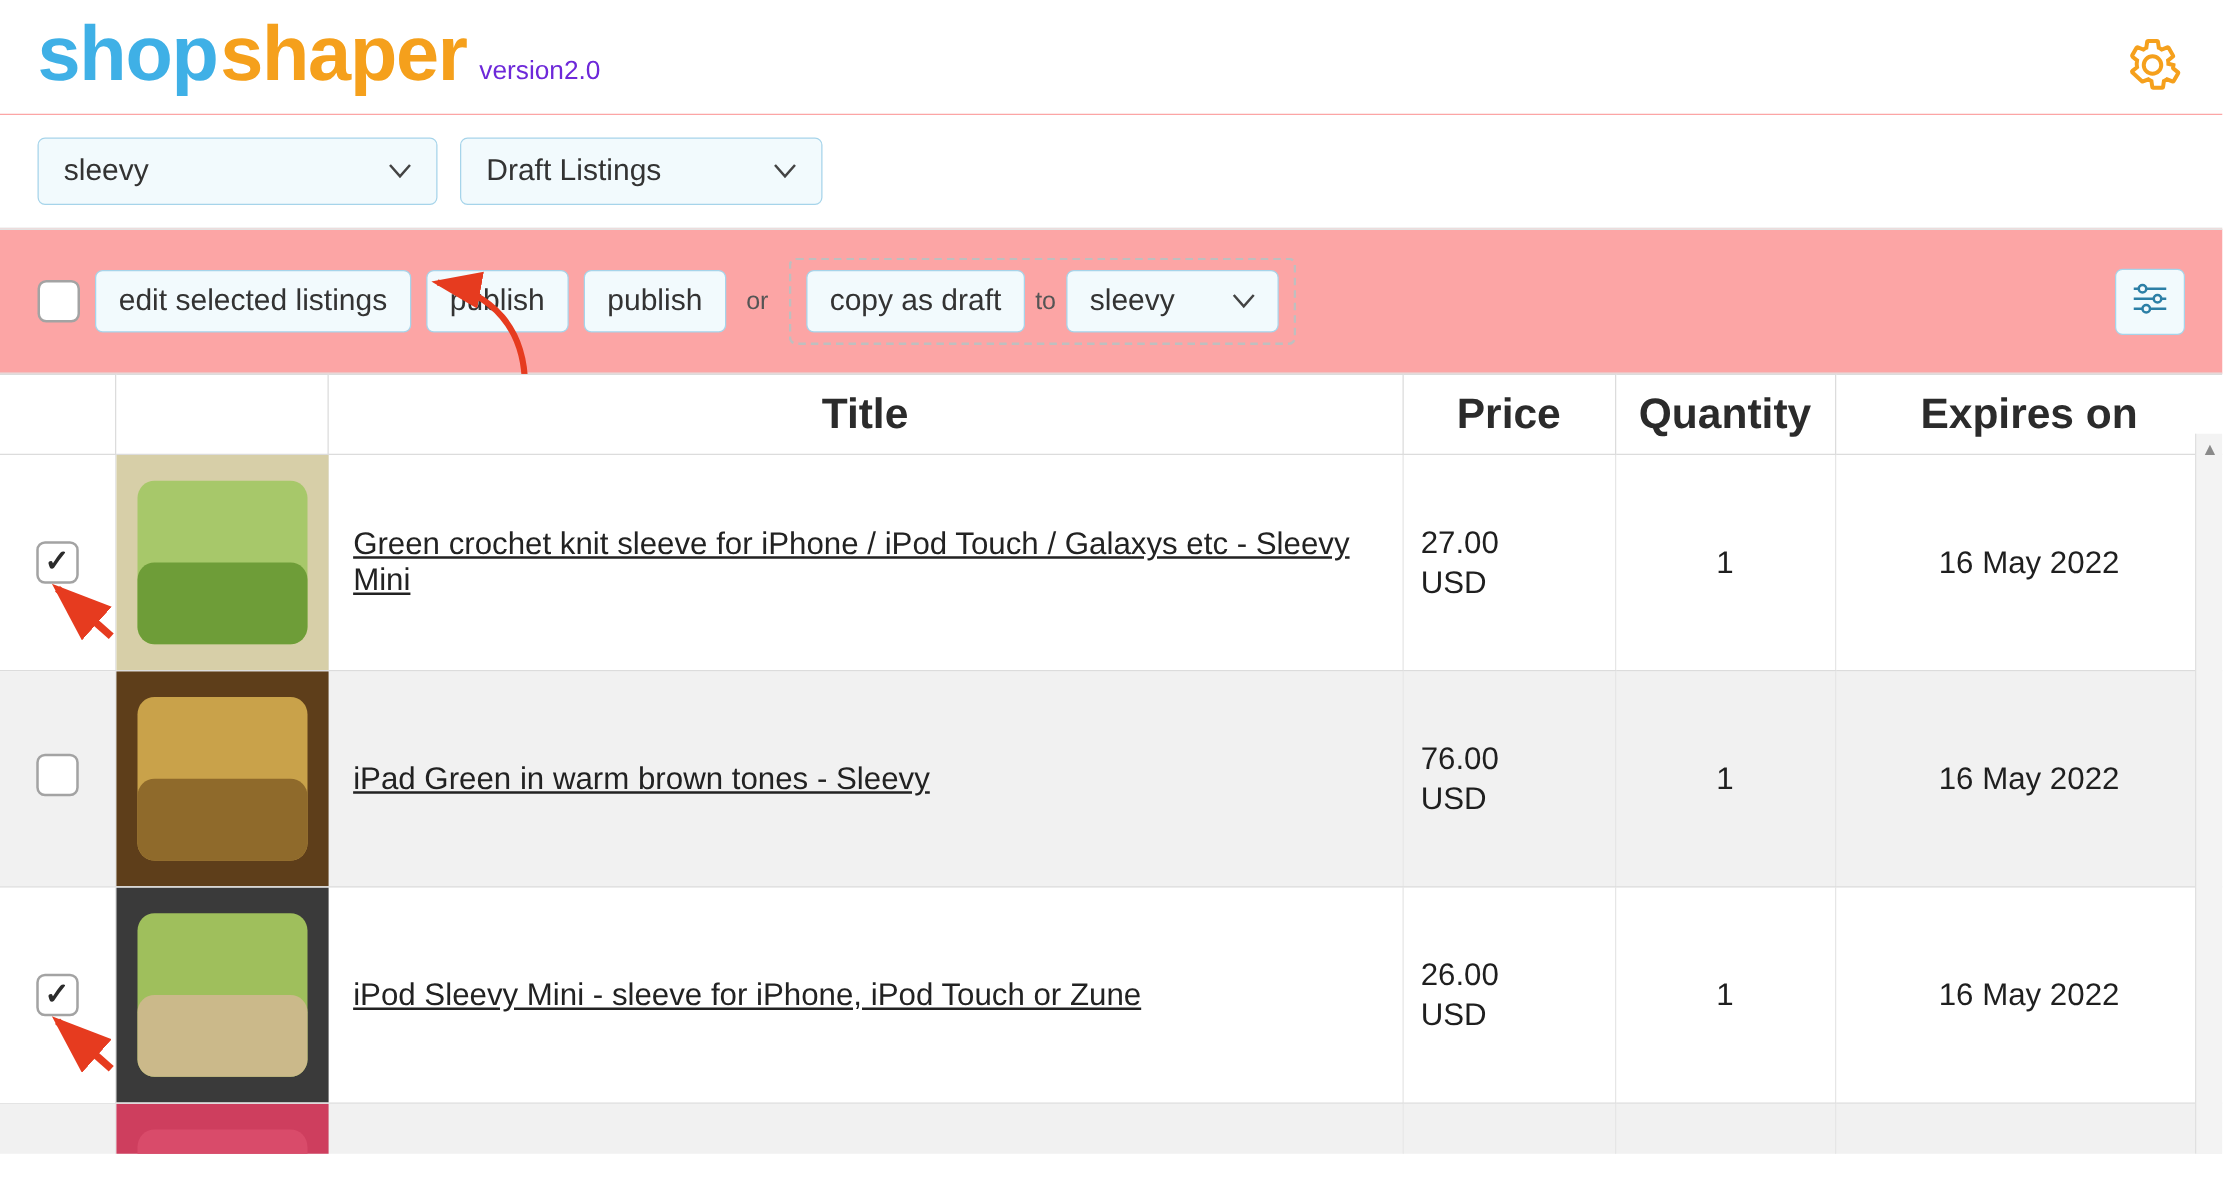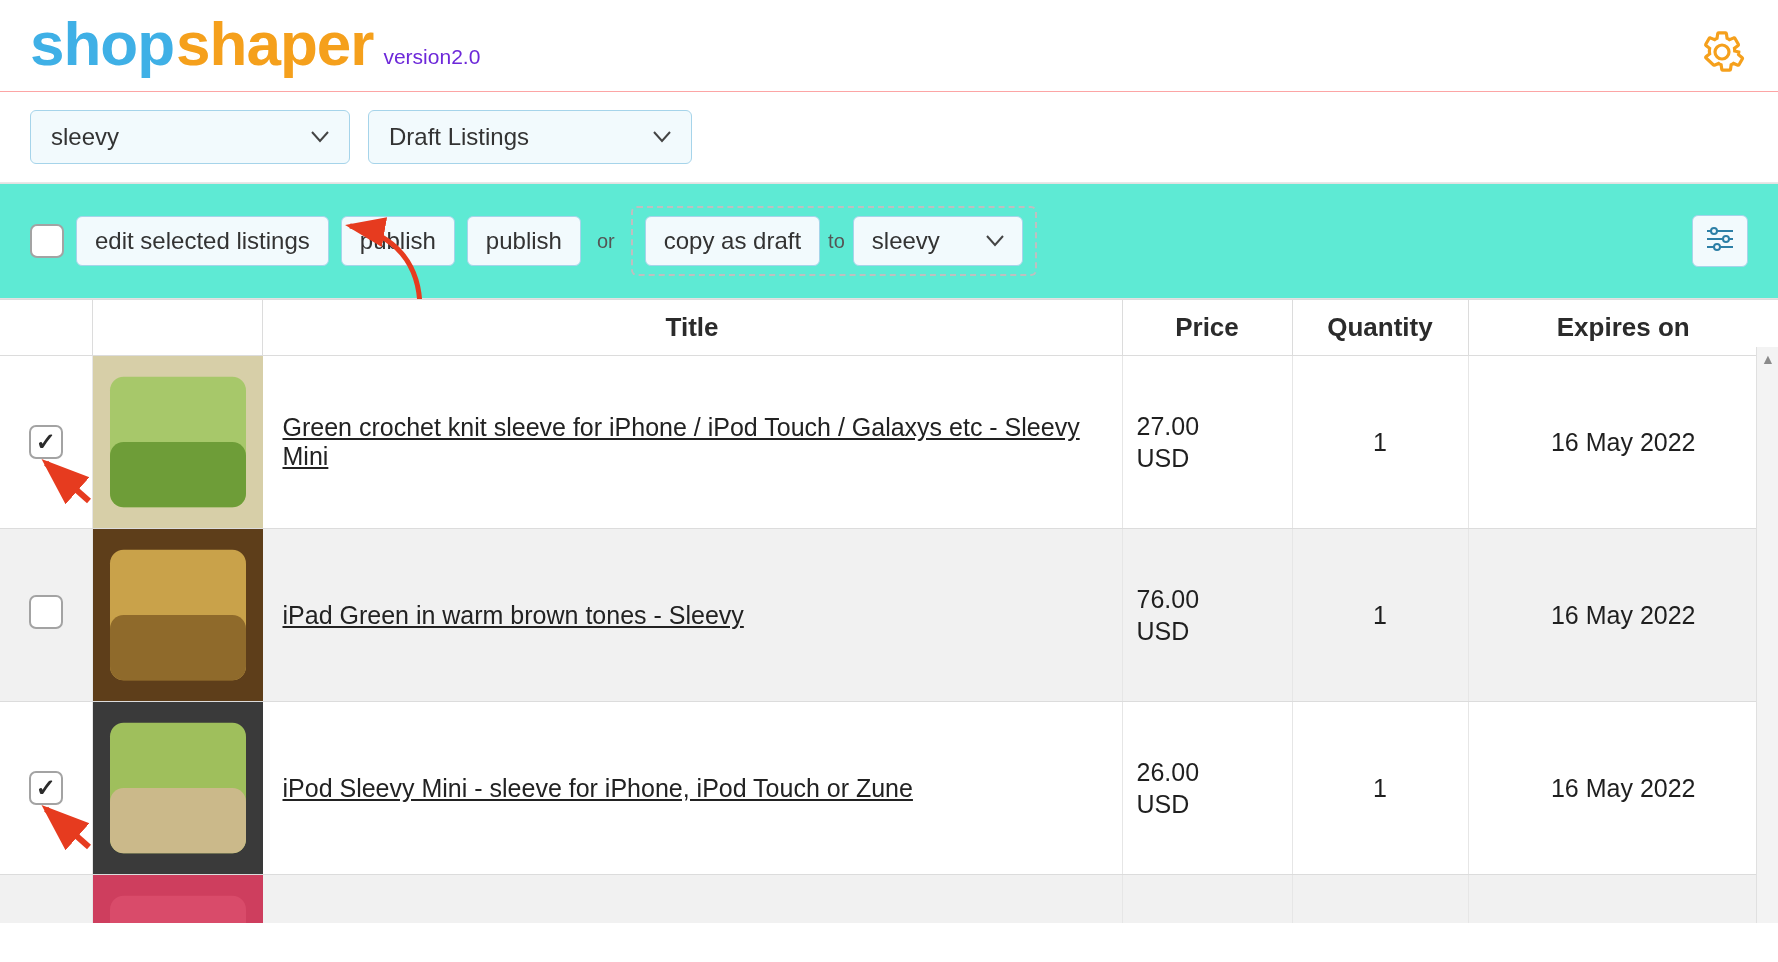--- a/index.html
+++ b/index.html
@@ -61,25 +61,25 @@
     color: #333;
     font-size: 24px;
     padding: 12px 20px;
     border-radius: 6px;
     cursor: pointer;
   }
   .select .caret {
     margin-left: 30px;
   }
   .select.shop-select { width: 320px; }
-  .select.status-select { width: 324px; }
+  .select.status-select { width: 290px; }
 
   
   .toolbar-wrap {
-    background: #5eead4;
+    background: #fca5a5;
     border-top: 1px solid #e2e2e2;
     border-bottom: 1px solid #e2e2e2;
     padding: 22px 30px;
     display: flex;
     align-items: center;
     gap: 12px;
     position: relative;
   }
   .chk {
     width: 34px;
@@ -149,21 +149,21 @@
   table {
     width: 100%;
     border-collapse: collapse;
     table-layout: fixed;
   }
   thead th {
     background: #ffffff;
     border-top: 1px solid #dcdcdc;
     border-bottom: 1px solid #dcdcdc;
     border-right: 1px solid #dcdcdc;
-    font-size: 26px;
+    font-size: 34px;
     font-weight: 700;
     color: #2b2b2b;
     padding: 12px 10px;
     text-align: center;
   }
   thead th.col-check { width: 92px; border-right:1px solid #dcdcdc;}
   thead th.col-img   { width: 170px; border-right:1px solid #dcdcdc;}
   thead th.col-title { text-align:center; border-right:1px solid #dcdcdc;}
   thead th.col-price { width: 170px; }
   thead th.col-qty   { width: 176px; }

